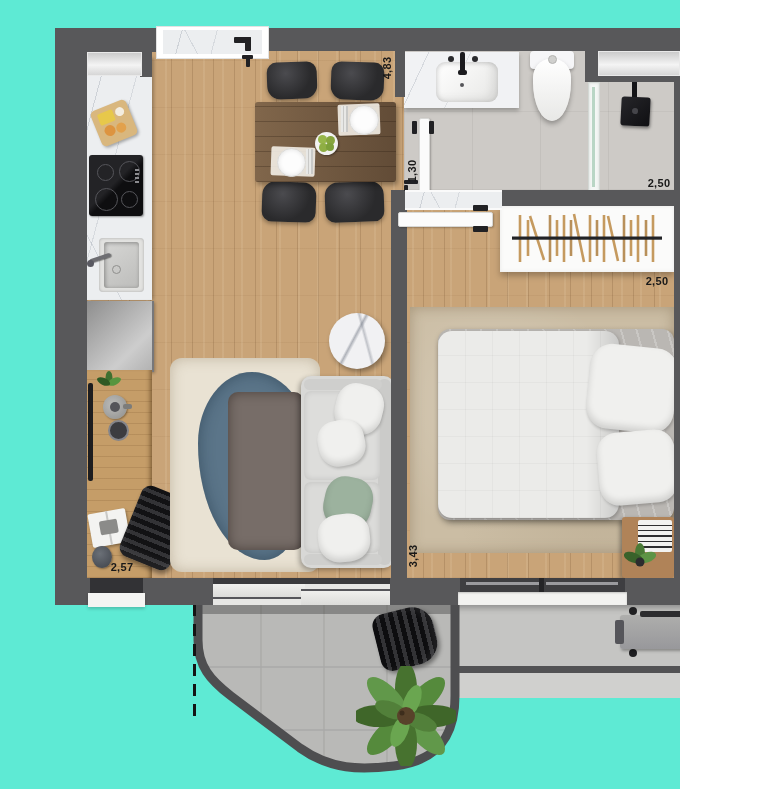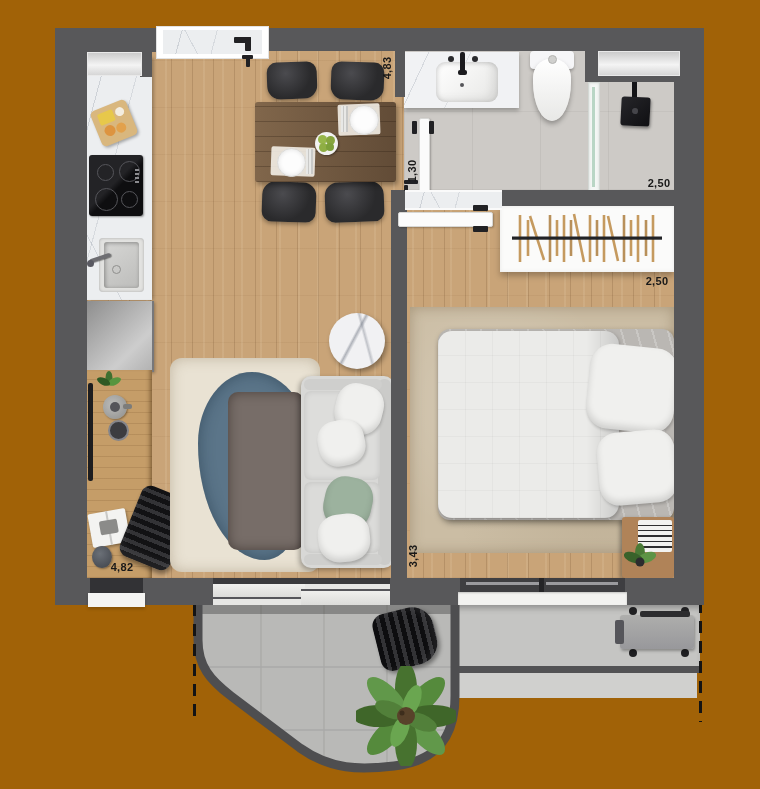--- a/index.html
+++ b/index.html
@@ -1,16 +1,16 @@
 <!DOCTYPE html>
 <html style="--wall: #58585a; --floor_wood: #c9a478; --desk_wood: #c59d68; --table_wood: #6f563e; --bath_floor: #cdcac6; --balcony_tile: #b9b9b7; --ledge: #c5c5c3; --walkway: #d0d0ce; --marble: #eceef0; --sofa: #d8d8d6; --rug_cream: #e9e2d3; --rug_blue: #5b7589; --rug_brown: #776d68; --rug_bedroom: #cbbda4; --chair: #2a2a2c; --pillow_green: #9cb29e; --plant_green: #4f7d38; --label: #191919;"><head>
 <meta charset="utf-8">
 <style>
   html,body{margin:0;padding:0;background:#ffffff;}
-  #plan{position:relative;width:760px;height:789px;background:#a16207;overflow:hidden;
+  #plan{position:relative;width:680px;height:789px;background:#5eead4;overflow:hidden;
         font-family:"Liberation Sans", sans-serif;}
   .abs{position:absolute;}
   
   .w{position:absolute;background:var(--wall,#58585a);}
   
   .wood{background-color:var(--floor_wood,#c9a478);
     background-image:
       repeating-linear-gradient(90deg, rgba(92,58,26,.18) 0 1px, rgba(255,255,255,0) 1px 21px),
       repeating-linear-gradient(90deg, rgba(255,244,220,.10) 2px 4px, rgba(0,0,0,0) 4px 21px),
       repeating-linear-gradient(0deg, rgba(110,70,34,.07) 0 1px, rgba(0,0,0,0) 1px 47px);}
@@ -338,15 +338,15 @@
   </div>
 
   <div class="abs" style="left:90px;top:578px;width:53px;height:15px;background:#323235;"></div>
   <div class="abs" style="left:88px;top:593px;width:57px;height:14px;background:#f4f4f2;box-shadow:0 2px 3px rgba(0,0,0,.18);"></div>
 
   <div class="dim v" style="left:387px;top:68px;">4,83</div>
   <div class="dim v" style="left:412px;top:171px;">1,30</div>
   <div class="dim" style="left:659px;top:183px;">2,50</div>
   <div class="dim" style="left:657px;top:281px;">2,50</div>
   <div class="dim v" style="left:413px;top:556px;">3,43</div>
-  <div class="dim" style="left:122px;top:567px;">4,82</div>
+  <div class="dim" style="left:122px;top:567px;">2,57</div>
 
 </div>
 
 </body></html>

